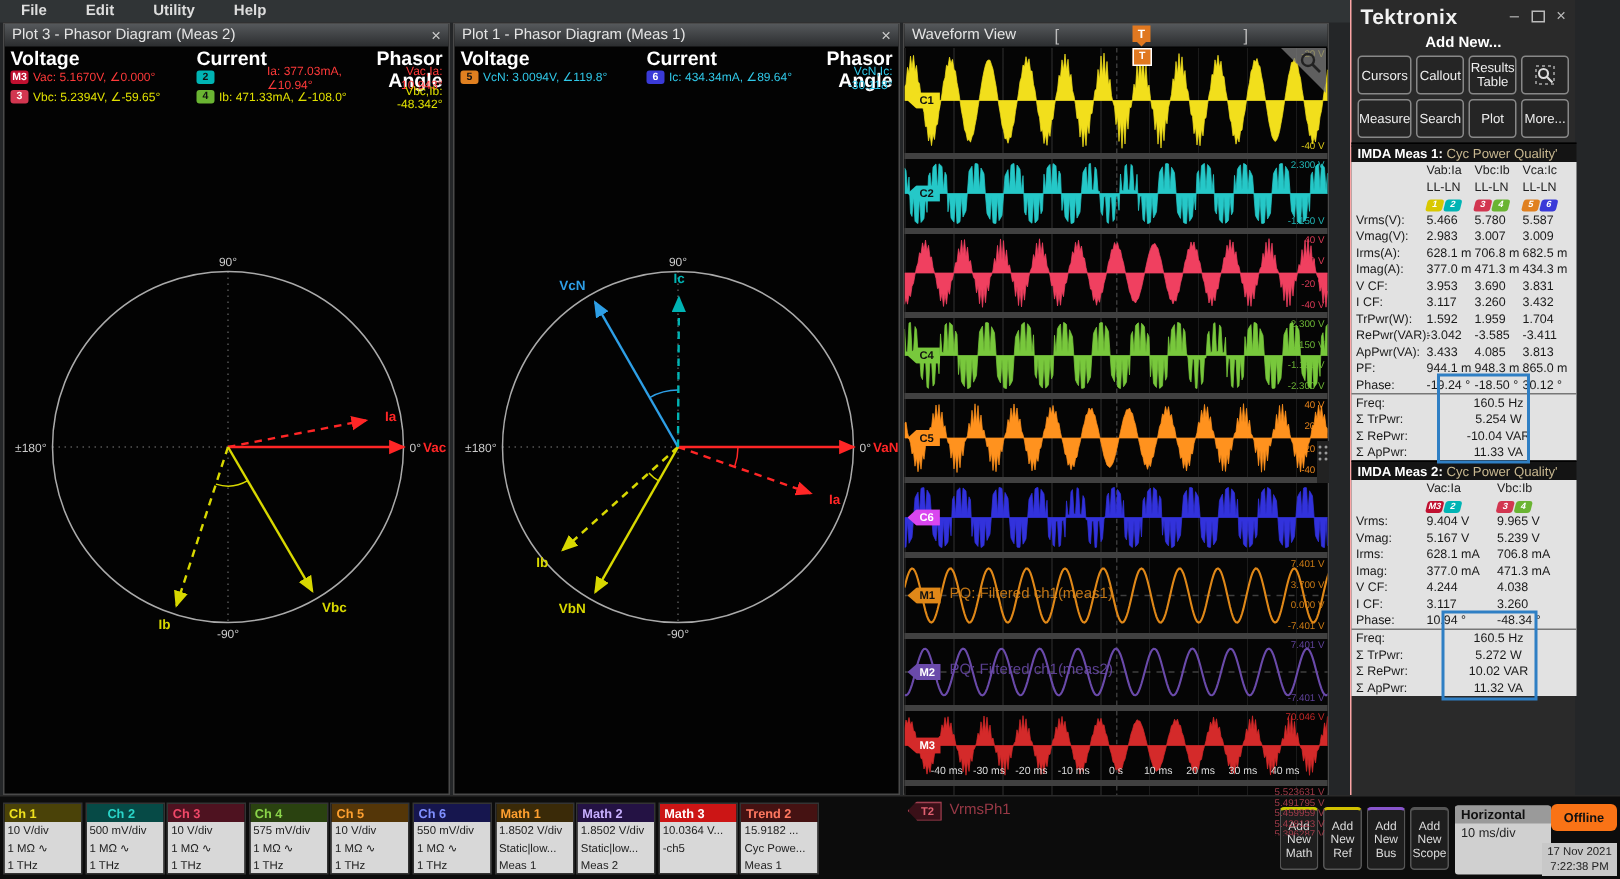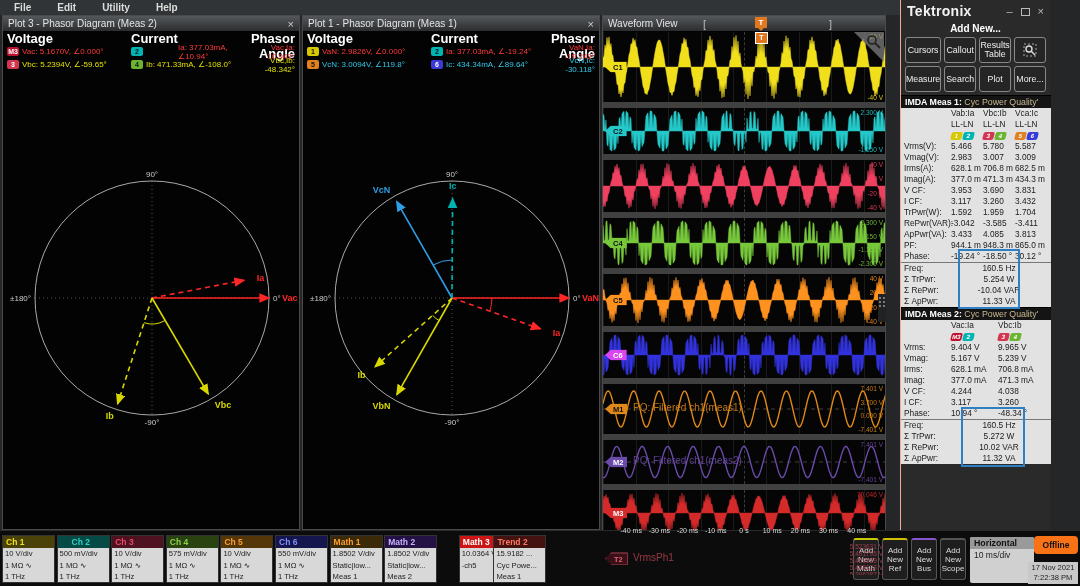--- a/index.html
+++ b/index.html
@@ -15,21 +15,21 @@
 .pthead{display:flex;height:14px;align-items:flex-start;color:#fff;font-weight:bold;font-size:13px;}
 .pcol.c1{width:128px;padding-left:4px;display:flex;gap:3px;align-items:center;box-sizing:border-box;}
 .pcol.c2{width:112px;display:flex;gap:3px;align-items:center;box-sizing:border-box;}
 .pcol.c3{flex:1;text-align:right;padding-right:4px;}
 .prow{display:flex;height:13px;align-items:center;font-size:8px;}
 .chb{min-width:10px;height:9px;border-radius:2px;font-size:7px;font-weight:bold;display:inline-flex;align-items:center;justify-content:center;padding:0 1px;}
 .psvg{position:absolute;left:0;top:70px;}
 svg text{font-family:"Liberation Sans",sans-serif;}
 
 #wrows{position:absolute;top:16px;left:0;right:0;}
-.wrow{position:relative;border-bottom:6px solid #404040;overflow:hidden;background:#050505;}
+.wrow{position:relative;border-bottom:4px solid #404040;overflow:hidden;background:#050505;}
 .wgrid{position:absolute;inset:0;background:repeating-linear-gradient(to right,rgba(140,140,140,.16) 0 1px,transparent 1px 32.6px);}
 .wcenter{position:absolute;top:0;bottom:0;left:50%;border-left:1px dashed rgba(220,220,220,.25);}
 .wrow svg{position:absolute;left:0;top:0;}
 .ctag{position:absolute;left:2px;top:50%;transform:translateY(-50%);font-size:7.5px;font-weight:bold;padding:1px 4px 1px 8px;clip-path:polygon(0 50%,28% 0,100% 0,100% 100%,28% 100%);z-index:3;}
 .wlabel{position:absolute;left:30px;top:50%;transform:translateY(-60%);font-size:10px;opacity:.85;z-index:2;}
 .wscales{position:absolute;right:2px;top:1px;bottom:1px;display:flex;flex-direction:column;justify-content:space-between;align-items:flex-end;font-size:6.5px;z-index:2;opacity:.9;}
 .timeaxis{position:absolute;left:0;right:0;bottom:0;height:9px;z-index:3;}
 .timeaxis span{position:absolute;font-size:7px;color:#ddd;width:32px;text-align:center;}
 .wcorner{position:absolute;right:1px;top:16px;width:0;height:0;border-top:30px solid rgba(125,125,125,.75);border-left:30px solid transparent;z-index:5;}
 .wcorner svg{position:absolute;right:2px;top:-28px;}
@@ -153,31 +153,20 @@
     <div class="phdr">
       <span>Plot 1 - Phasor Diagram (Meas 1)</span>
       <span class="pclose">×</span>
     </div>
     <div class="pthead">
       <span class="pcol c1">Voltage</span>
       <span class="pcol c2">Current</span>
       <span class="pcol c3">Phasor Angle</span>
     </div>
     <div id="p1rows">
-        <div class="prow">
-          <div class="pcol c1">
-            <span class="chb" style="background: rgb(216, 200, 0); color: rgb(17, 17, 17);">1</span>
-            <span style="color: rgb(255, 58, 58);">VaN: 2.9826V, ∠0.000°</span>
-          </div>
-          <div class="pcol c2">
-            <span class="chb" style="background: rgb(0, 180, 180); color: rgb(17, 17, 17);">2</span>
-            <span style="color: rgb(255, 58, 58);">Ia: 377.03mA, ∠-19.24°</span>
-          </div>
-          <div class="pcol c3" style="color: rgb(255, 58, 58);">VaN,Ia: -19.243°</div>
-        </div>
         <div class="prow">
           <div class="pcol c1">
             <span class="chb" style="background: rgb(224, 128, 32); color: rgb(17, 17, 17);">5</span>
             <span style="color: rgb(48, 200, 232);">VcN: 3.0094V, ∠119.8°</span>
           </div>
           <div class="pcol c2">
             <span class="chb" style="background: rgb(58, 58, 216); color: rgb(255, 255, 255);">6</span>
             <span style="color: rgb(48, 200, 232);">Ic: 434.34mA, ∠89.64°</span>
           </div>
           <div class="pcol c3" style="color: rgb(48, 200, 232);">VcN,Ic: -30.118°</div>
@@ -673,21 +662,21 @@
           </div>
         </div>
         <div class="bdg" style="left: 384.2px;">
           <div class="bh" style="background: rgb(36, 18, 68); color: rgb(200, 176, 255);">Math 2</div>
           <div class="bb">
             <div>1.8502 V/div</div>
             <div>Static|low...</div>
             <div>Meas 2</div>
           </div>
         </div>
-        <div class="bdg" style="left: 438.8px; margin-left: 20px;">
+        <div class="bdg" style="left: 438.8px;">
           <div class="bh" style="background: rgb(204, 21, 21); color: rgb(255, 255, 255);">Math 3</div>
           <div class="bb">
             <div>10.0364 V...</div>
             <div>-ch5</div>
             <div></div>
           </div>
         </div>
         <div class="bdg" style="left: 493.4px;">
           <div class="bh" style="background: rgb(69, 18, 18); color: rgb(255, 120, 96);">Trend 2</div>
           <div class="bb">

